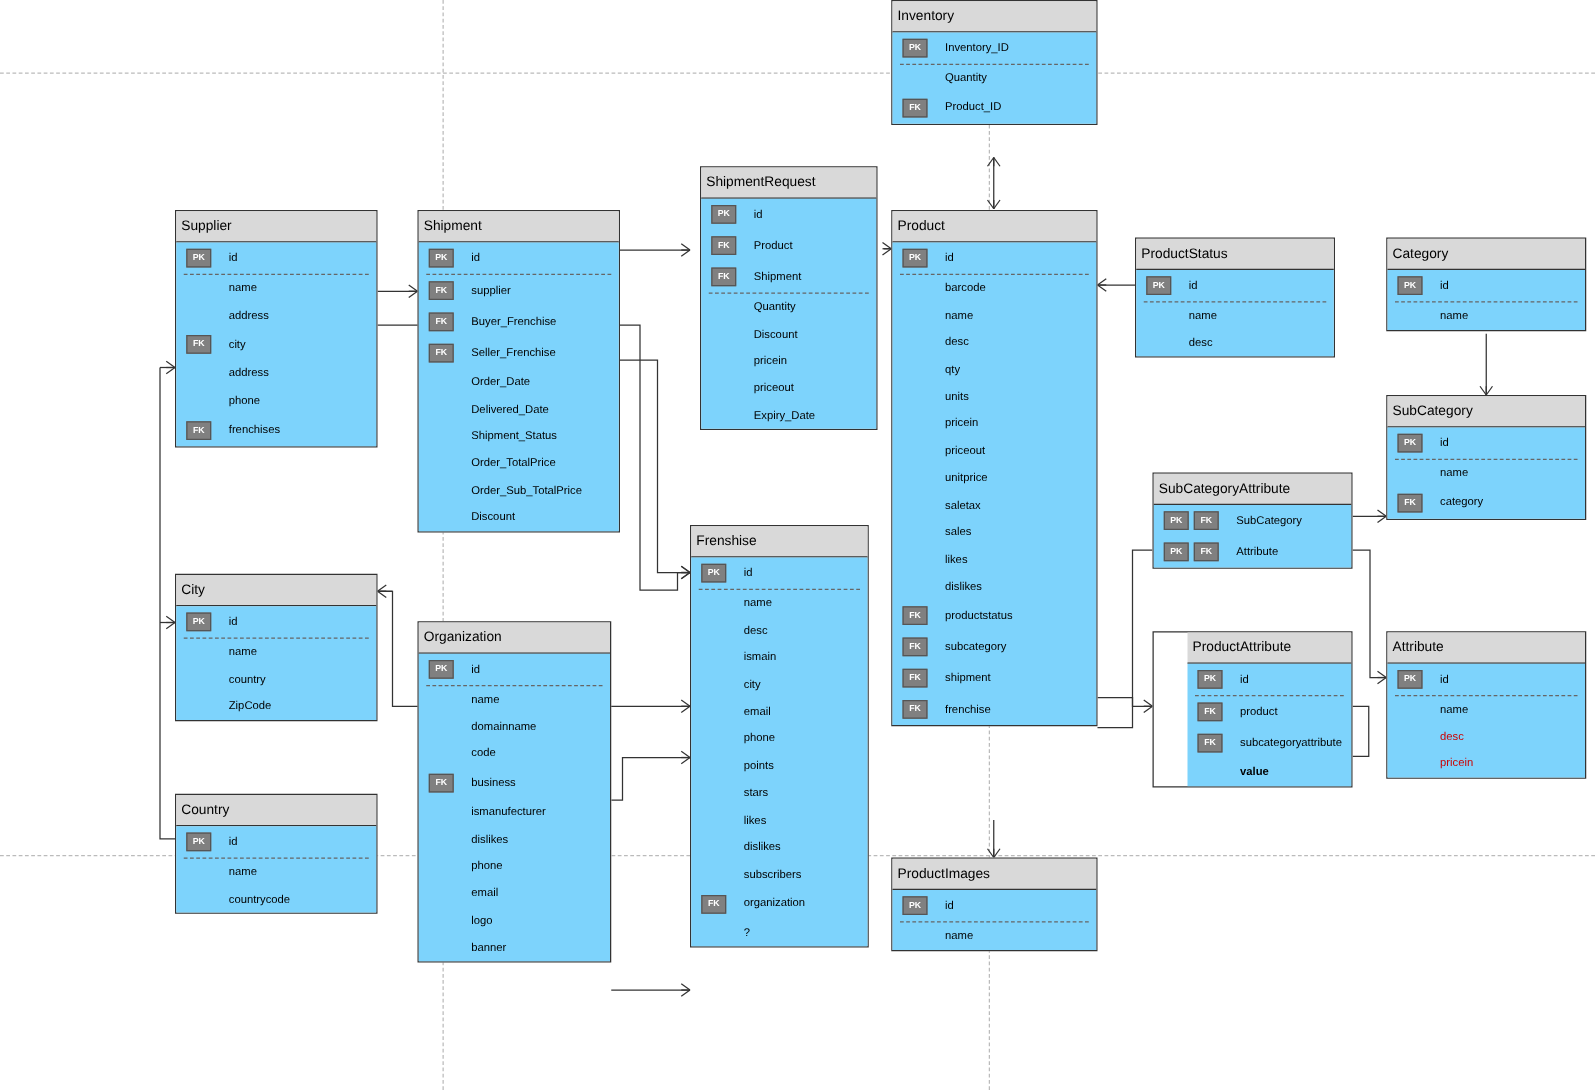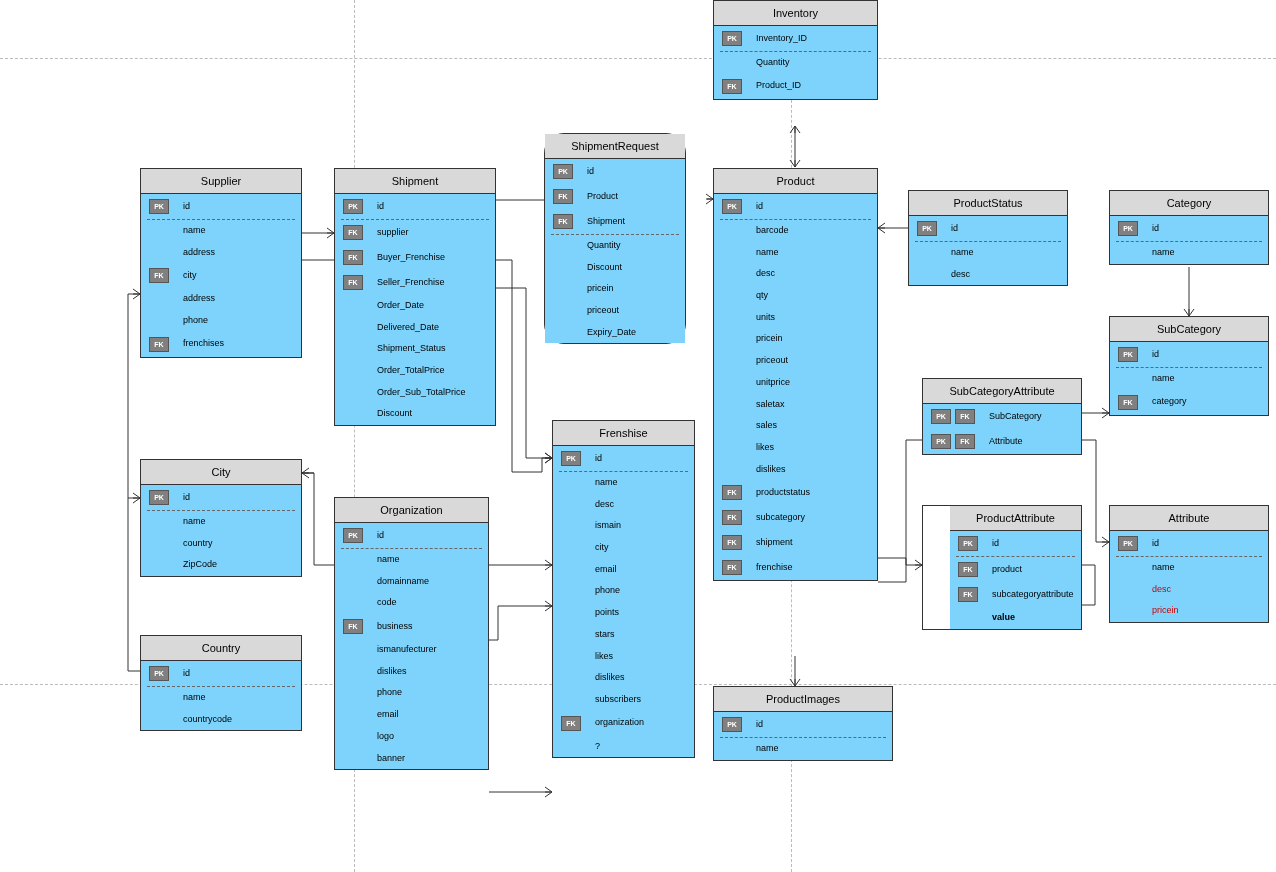--- a/index.html
+++ b/index.html
@@ -27,21 +27,20 @@
 
   .entity {
     position: absolute;
     border: 1px solid #333;
     background: #fff;
     box-sizing: border-box;
   }
   .entity .header {
     background: #d9d9d9;
     border-bottom: 1px solid #333;
-    text-align: center;
     padding: 6px 4px;
     font-size: 11px;
     font-weight: normal;
   }
   .entity .body {
     background: #7dd3fc;
   }
   .row {
     display: flex;
     align-items: center;
@@ -307,21 +306,21 @@
         <div class="row">
           <span class="key-spacer"></span>
           <span class="attr">Order_Sub_TotalPrice</span>
         </div>
         <div class="row">
           <span class="key-spacer"></span>
           <span class="attr">Discount</span>
         </div>
       </div>
     </div>
-    <div class="entity" style="left: 544px; top: 133px; width: 142px; border-radius: 20px;">
+    <div class="entity" style="left: 560px; top: 133px; width: 142px;">
       <div class="header">ShipmentRequest</div>
       <div class="body">
         <div class="row">
           <span class="key">PK</span>
           <span class="attr">id</span>
         </div>
         <div class="row">
           <span class="key">FK</span>
           <span class="attr">Product</span>
         </div>
@@ -636,21 +635,21 @@
         <div class="row">
           <span class="key-spacer"></span>
           <span class="attr">name</span>
         </div>
         <div class="row">
           <span class="key-spacer"></span>
           <span class="attr">countrycode</span>
         </div>
       </div>
     </div>
-    <div class="entity" style="left: 713px; top: 686px; width: 180px;">
+    <div class="entity" style="left: 713px; top: 686px; width: 165px;">
       <div class="header">ProductImages</div>
       <div class="body">
         <div class="row">
           <span class="key">PK</span>
           <span class="attr">id</span>
         </div>
         <hr class="sep">
         <div class="row">
           <span class="key-spacer"></span>
           <span class="attr">name</span>

